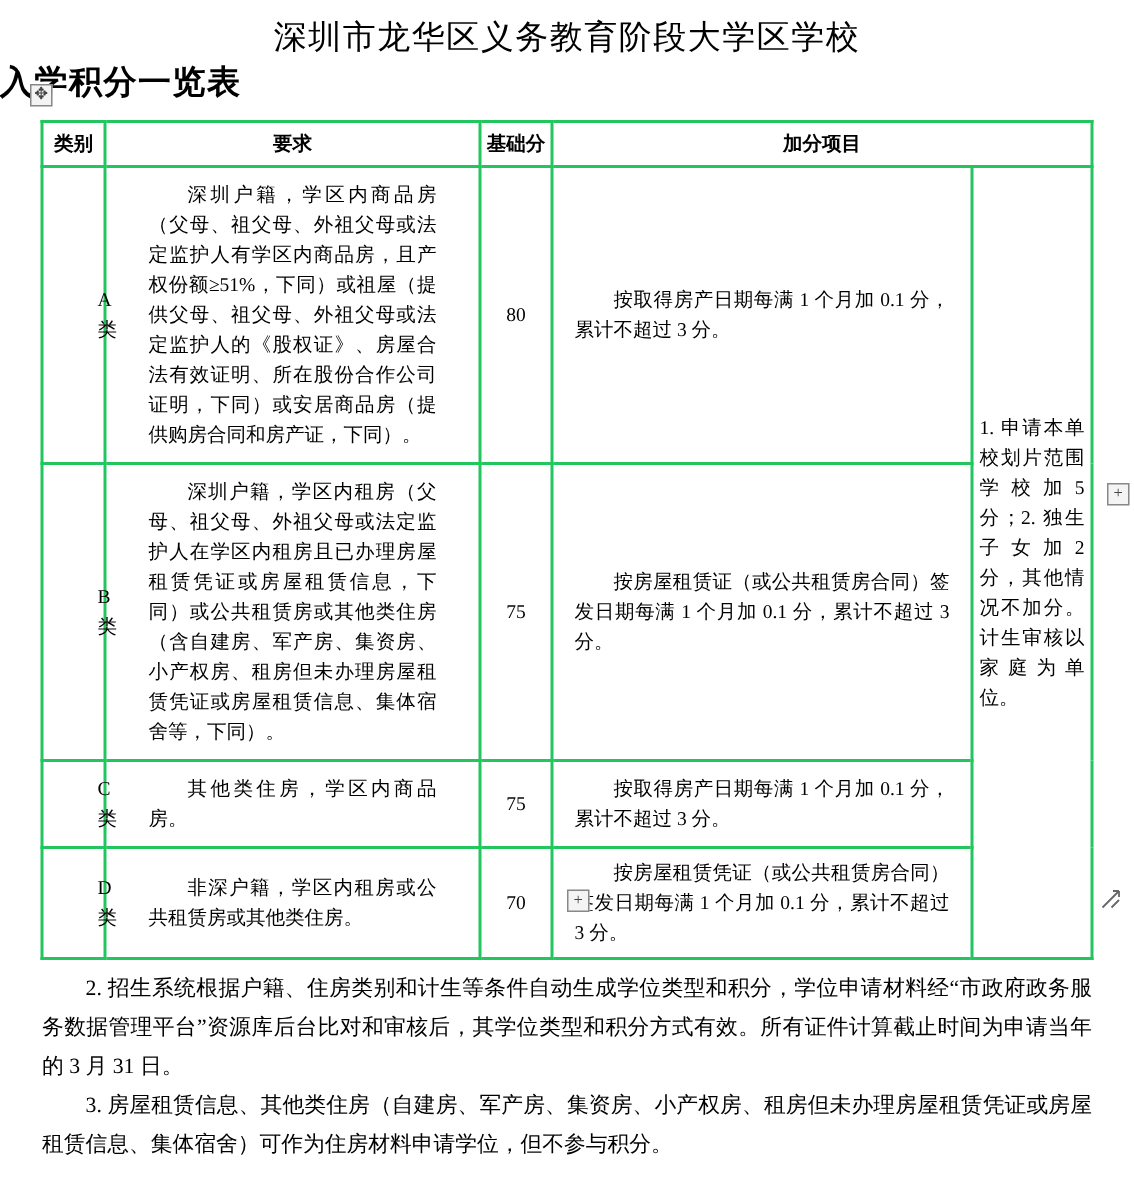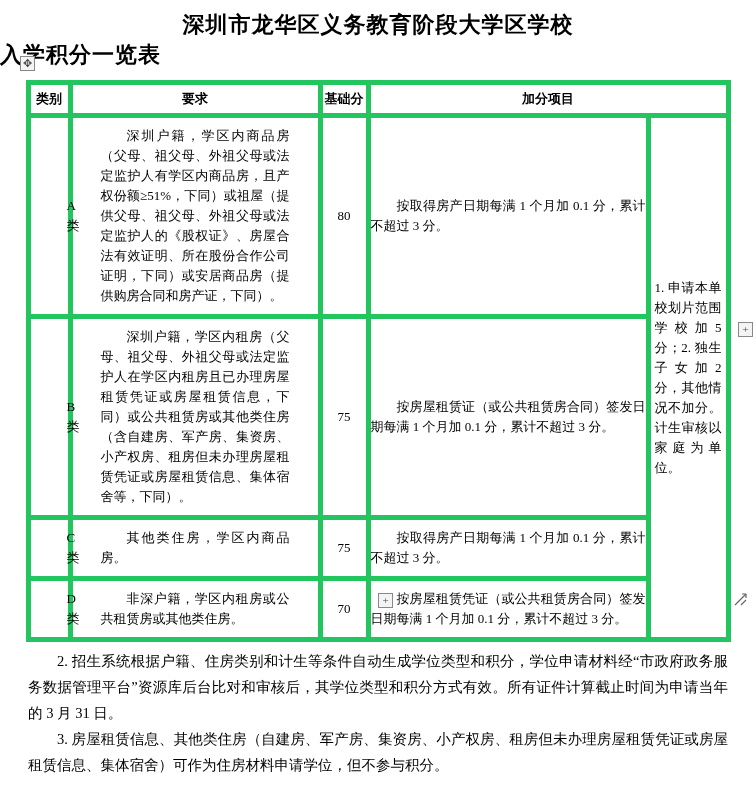--- a/index.html
+++ b/index.html
@@ -15,40 +15,40 @@
     position: relative;
     overflow: hidden;
   }
   .page {
     position: relative;
     width: 756px;
     height: 791px;
   }
   .title {
     text-align: center;
-    font-weight: bold;
+    font-weight: normal;
     font-size: 22px;
     line-height: 30px;
     letter-spacing: 1px;
     padding-top: 10px;
   }
   .title-line2 {
     font-weight: bold;
     font-size: 22px;
     line-height: 30px;
     letter-spacing: 1px;
   }
   table.main {
     border-collapse: collapse;
     margin: 10px auto 0 auto;
     width: 700px;
     table-layout: fixed;
   }
   table.main td, table.main th {
-    border: 5px solid #22c55e;
+    border: 2px solid #22c55e;
     vertical-align: middle;
     font-size: 13px;
     line-height: 20px;
   }
   th.hdr {
     font-weight: bold;
     text-align: center;
     font-size: 14px;
     padding: 4px 2px;
   }
@@ -74,21 +74,21 @@
   .req-cell .indent {
     text-indent: 2em;
     display: block;
   }
   .base-cell {
     text-align: center;
     font-size: 14px;
     font-family: Liberation Serif, serif;
   }
   .add-cell {
-    padding: 6px 0;
+    padding: 6px 14px;
     text-align: justify;
     text-justify: inter-ideograph;
     font-size: 13.5px;
     line-height: 25px;
   }
   .add-cell .indent {
     text-indent: 2em;
     display: block;
   }
   .bonus-cell {

